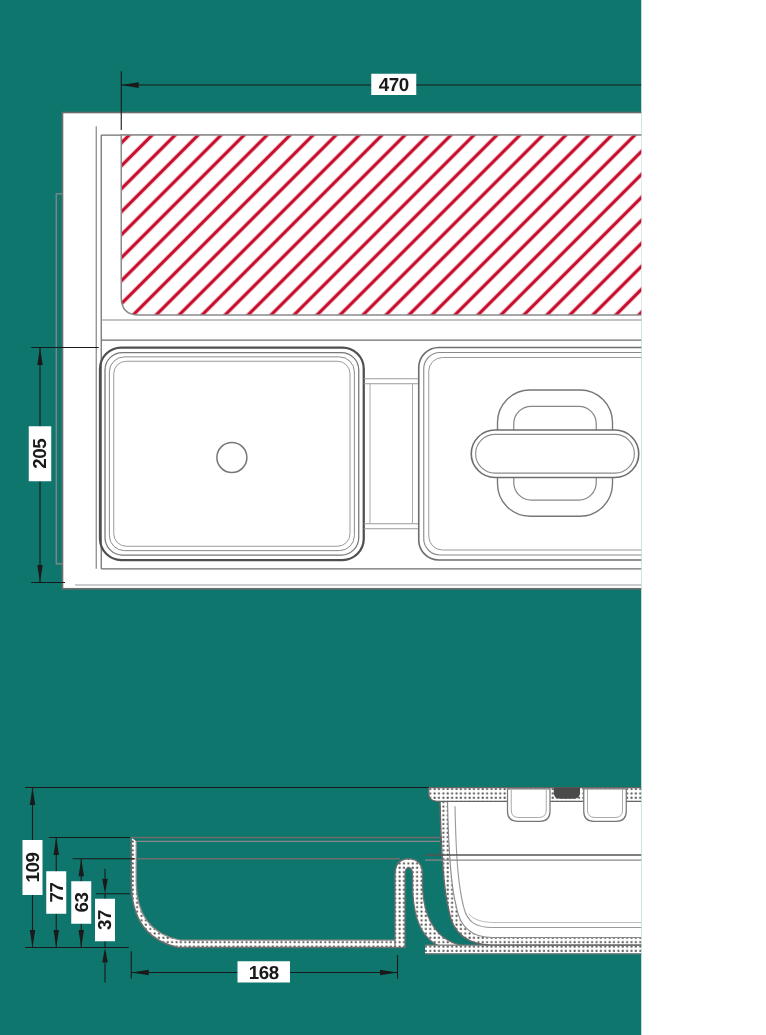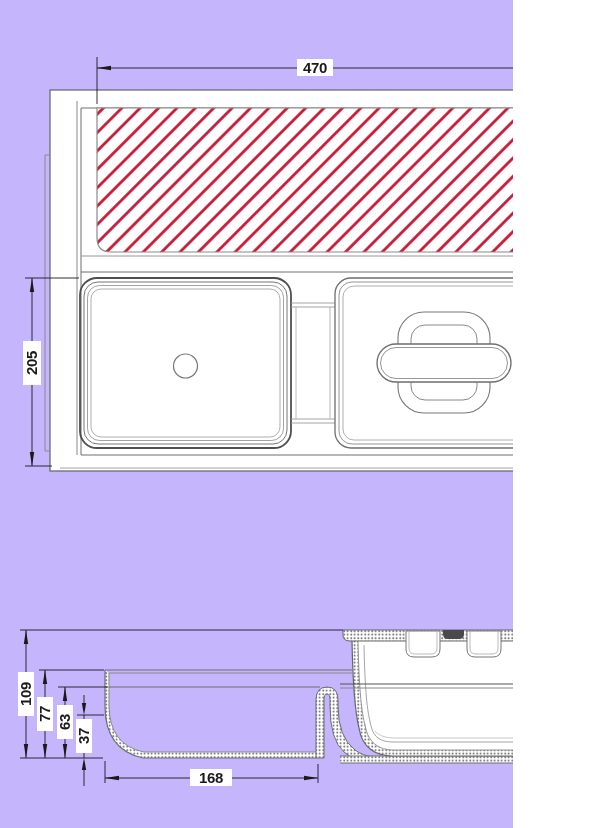--- a/index.html
+++ b/index.html
@@ -1,16 +1,16 @@
 <!DOCTYPE html>
 <html><head>
 <meta charset="utf-8">
 <style>
   html,body{margin:0;padding:0;background:#ffffff;}
-  .canvas{position:relative;width:513px;height:828px;background:#c4b5fd;overflow:hidden;}
+  .canvas{position:relative;width:513px;height:828px;background:#0f766e;overflow:hidden;}
   svg{display:block;}
   text{font-family:"Liberation Sans","DejaVu Sans",sans-serif;font-weight:bold;font-size:15px;fill:#1a1a1a;letter-spacing:-0.3px;}
 </style>
 </head>
 <body>
 
 <div class="canvas">
 <svg width="613" height="828" viewBox="0 0 613 828">
   <defs>
     <pattern id="redhatch" patternUnits="userSpaceOnUse" width="13" height="13" patternTransform="rotate(-45)">

